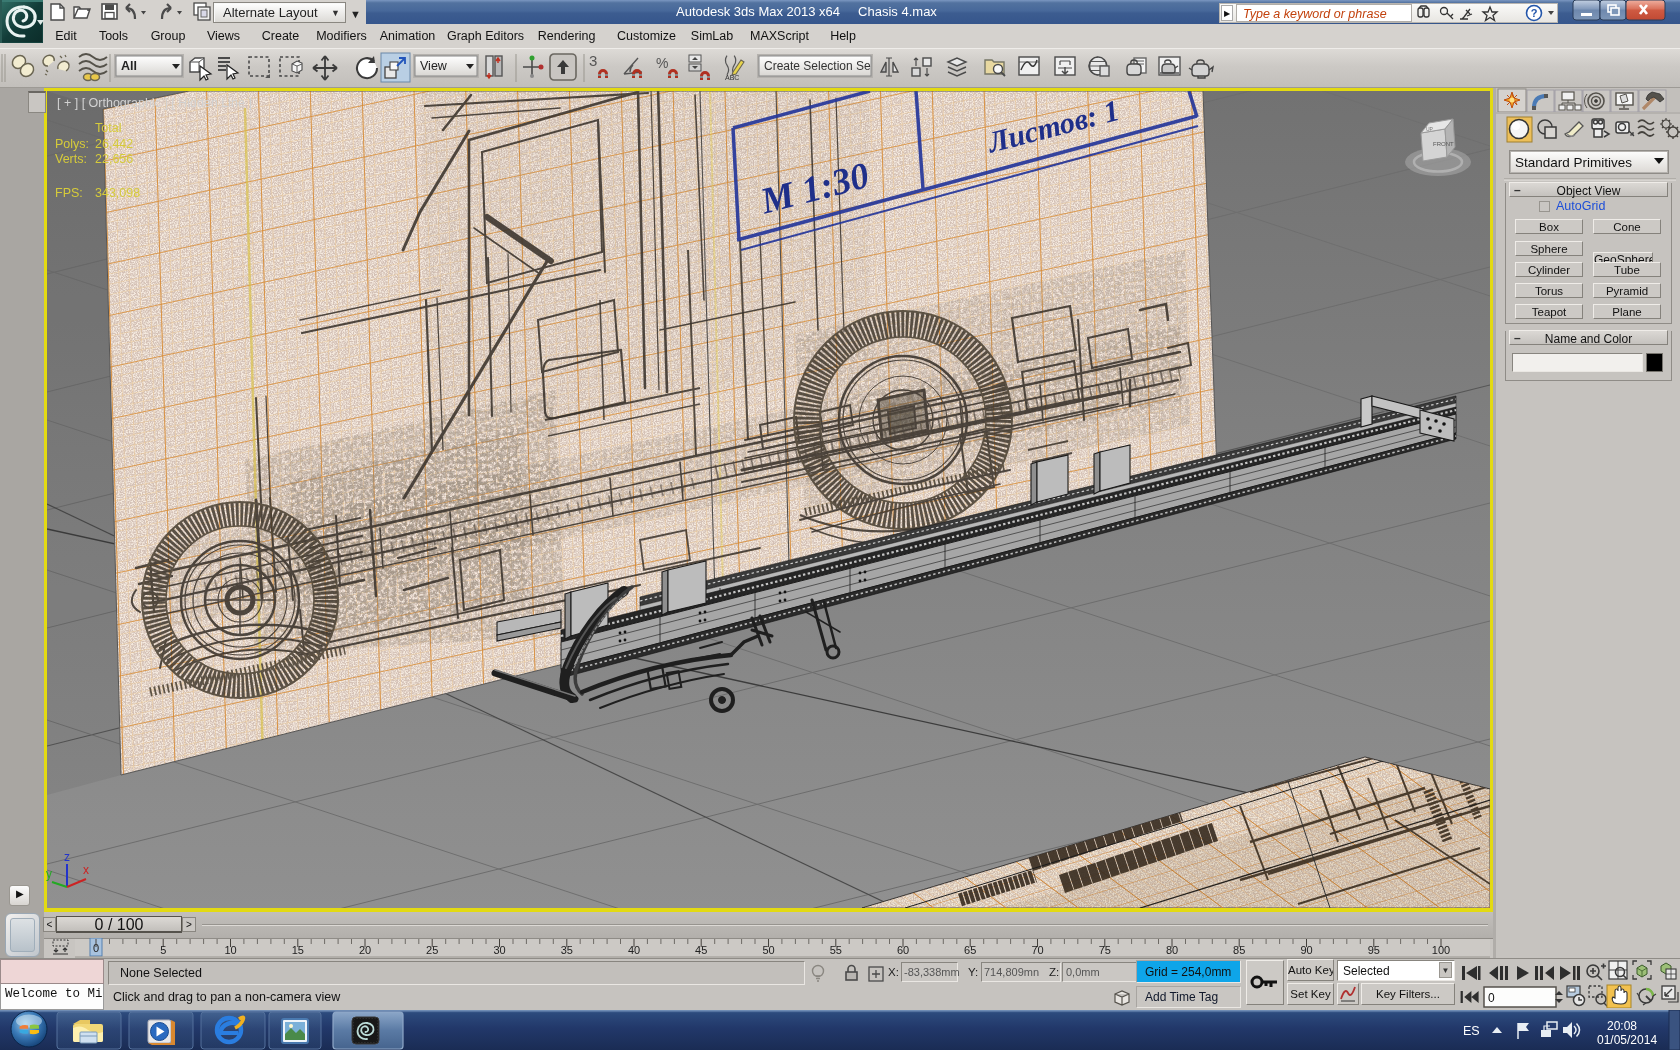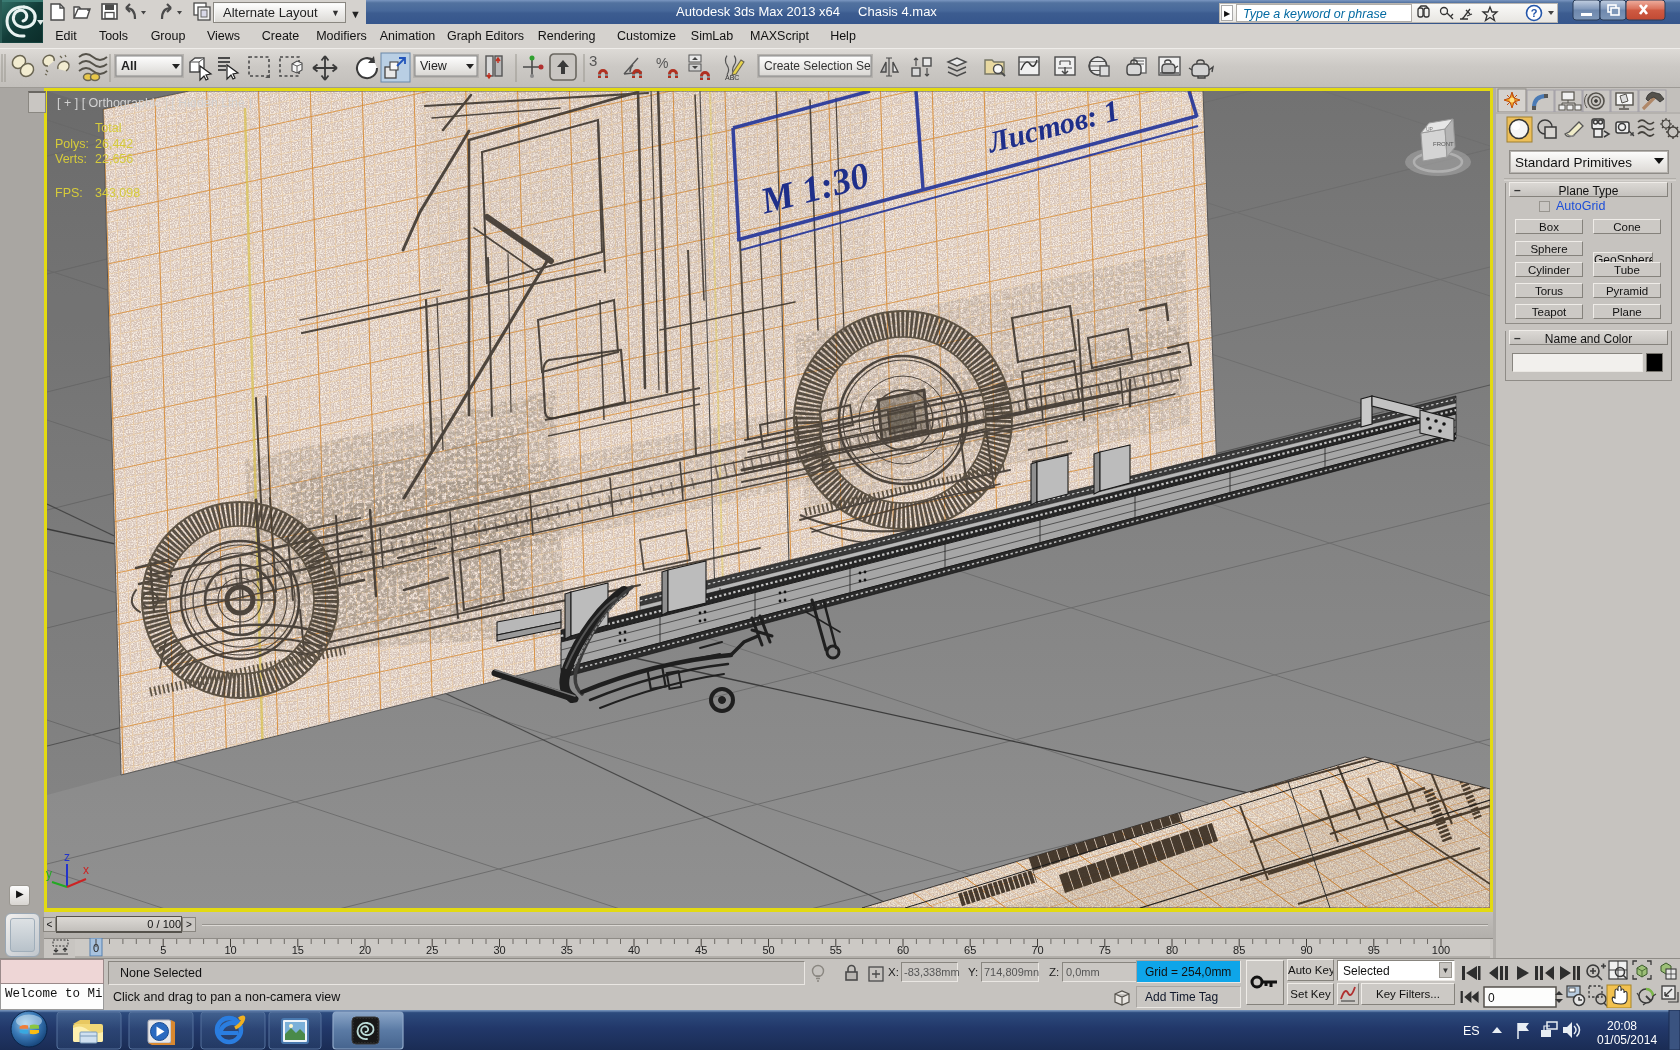--- a/index.html
+++ b/index.html
@@ -253,21 +253,21 @@
     <span style="position:absolute;left:9px;top:2px;font-size:13px;color:#222">Alternate Layout</span>
     <span style="position:absolute;right:5px;top:5px;font-size:9px;color:#333">▼</span>
   </div>
 <div class="abs" style="left:350px;top:8px;width:16px;height:16px;font-size:11px;color:#222">▼</div>
 
 <div class="abs" style="left:676px;top:4px;font-size:13px;color:#fff">Autodesk 3ds Max  2013 x64 &nbsp;&nbsp;&nbsp; Chasis 4.max</div>
 
 <div class="abs" style="left:1219px;top:3px;width:339px;height:20px;background:linear-gradient(#fafaf8,#e8e6e2);border:1px solid #b8b5b0"></div>
 <div class="abs" style="left:1221px;top:5px;width:12px;height:16px;background:#fff;border:1px solid #aaa;font-size:8px;color:#111;text-align:center;line-height:16px">▶</div>
 <div class="abs" style="left:1236px;top:4px;width:176px;height:18px;background:#fff;border:1px solid #b0ada8">
-    <span style="position:absolute;left:6px;top:2px;font-style:italic;font-size:12.5px;color:#0369a1">Type a keyword or phrase</span>
+    <span style="position:absolute;left:6px;top:2px;font-style:italic;font-size:12.5px;color:#c2410c">Type a keyword or phrase</span>
   </div>
 <svg class="abs" style="left:1415px;top:4px" width="100" height="18">
 <g fill="none" stroke="#333" stroke-width="1.3">
 <rect x="3" y="4" width="5" height="9" rx="2"></rect>
       <rect x="9" y="4" width="5" height="9" rx="2"></rect>
       <path d="M4,4 l2,-2 h5 l2,2"></path>
 <circle cx="29" cy="7" r="3.5"></circle>
       <path d="M32,9 l6,6 M36,12 l2,-2"></path>
 <path d="M49,13 l6,-8 M52,12 l5,-2 M51,6 l4,4 M49,13 l-2,2 m6,0 h-8"></path>
 <path d="M75,3 l2,5 h5 l-4,3.5 l1.5,5 l-4.5,-3 l-4.5,3 l1.5,-5 l-4,-3.5 h5 z"></path>
@@ -790,21 +790,21 @@
     </defs>
 <text x="19" y="79" font-size="13.5" fill="#111" font-family="Liberation Sans">Standard Primitives</text>
 <path d="M158,70 l10,0 l-5,6 z" fill="#111"></path>
 <path d="M8,91 H180" stroke="#9a9791" stroke-width="1"></path>
 <path d="M8,92 H180" stroke="#e8e5e1" stroke-width="1"></path>
 </svg>
 
 <div class="abs" style="left:1505px;top:183px;width:167px;height:141px;border:1px solid #8f8c87;border-top:none"></div>
 <div class="abs raise" style="left:1509px;top:182px;width:159px;height:15px;background:linear-gradient(#dbd8d4,#c5c2be)">
     <span style="position:absolute;left:4px;top:0px;font-size:12px;font-weight:bold;color:#333">–</span>
-    <span class="btxt" style="position:absolute;width:100%;top:1px;font-size:12px">Plane Type</span>
+    <span class="btxt" style="position:absolute;width:100%;top:1px;font-size:12px">Object View</span>
   </div>
 <div class="abs" style="left:1539px;top:201px;width:11px;height:11px;border:1px solid #98958f;background:#c9c6c2"></div>
 <div class="abs" style="left:1556px;top:199px;font-size:12.5px;color:#1d4ed8">AutoGrid</div>
 
 <div class="abs" style="left:1505px;top:331px;width:167px;height:50px;border:1px solid #8f8c87;border-top:none"></div>
 <div class="abs raise" style="left:1509px;top:330px;width:159px;height:15px;background:linear-gradient(#dbd8d4,#c5c2be)">
     <span style="position:absolute;left:4px;top:0px;font-size:12px;font-weight:bold;color:#333">–</span>
     <span class="btxt" style="position:absolute;width:100%;top:1px;font-size:12px">Name and Color</span>
   </div>
 <div class="abs" style="left:1512px;top:353px;width:131px;height:19px;border:1px solid #88857f;border-bottom-color:#eae7e3;border-right-color:#eae7e3;background:#f2f0ed"></div>
@@ -824,21 +824,21 @@
 <div class="abs" style="left:9px;top:885px;width:21px;height:21px;background:linear-gradient(#fcfcfc,#d8d5d1);border:1px solid #9a9791;border-radius:3px">
     <span style="position:absolute;left:6px;top:2px;font-size:10px;color:#111">▶</span>
   </div>
 
 <div class="abs" style="left:5px;top:913px;width:35px;height:44px;background:linear-gradient(135deg,#f2f0ee,#c0c6cc);border:1px solid #9aa8b5;border-radius:6px">
     <div style="position:absolute;left:4px;top:4px;width:25px;height:34px;background:linear-gradient(#dde1e4,#b8c2ca);border:1px solid #a0aeba;border-radius:3px"></div>
   </div>
 
 <div class="abs" style="left:44px;top:912px;width:1449px;height:26px;background:linear-gradient(#c2bfbb,#b2afab)"></div>
 <div class="abs" style="left:43px;top:917px;width:13px;height:15px;background:#c9c6c2;border:1px solid #8a8781;text-align:center;font-size:10px;line-height:14px;color:#111">&lt;</div>
-<div class="abs" style="left:56px;top:916px;width:126px;height:17px;background:linear-gradient(#dcd9d5,#c2bfbb);border:1px solid #55524c;border-bottom-width:2px;text-align:right;font-size:11px;line-height:15px;color:#111">0 / 100</div>
+<div class="abs" style="left:56px;top:916px;width:126px;height:17px;background:linear-gradient(#dcd9d5,#c2bfbb);border:1px solid #55524c;border-bottom-width:2px;text-align:center;font-size:16px;line-height:15px;color:#111">0 / 100</div>
 <div class="abs" style="left:182px;top:917px;width:14px;height:15px;background:#c9c6c2;border:1px solid #8a8781;text-align:center;font-size:10px;line-height:14px;color:#111">&gt;</div>
 <div class="abs" style="left:202px;top:924px;width:1286px;height:1px;background:#97948f"></div>
 <div class="abs" style="left:202px;top:925px;width:1286px;height:1px;background:#dcd9d5"></div>
 
 <svg class="abs" style="left:44px;top:938px" width="1449" height="20" viewBox="44 938 1449 20">
 <rect x="44" y="938" width="1449" height="20" fill="#c8c5c1"></rect>
 <rect x="44" y="938" width="1449" height="1" fill="#8f8c87"></rect>
 <rect x="75" y="939" width="1415" height="18" fill="#ccc9c5"></rect>
 <g transform="translate(53,940)" stroke="#333" fill="none">
       <rect x="0" y="0" width="15" height="6" stroke-dasharray="2,1.5" stroke-width="1"></rect>
@@ -990,21 +990,21 @@
 <g fill="none" stroke="#4a4a4a" stroke-width="1.3">
       <rect x="61" y="5" width="14" height="14"></rect>
       <path d="M64,12 h8 m-4,-4 v8"></path>
     </g>
 </svg>
 <div class="abs" style="left:888px;top:966px;font-size:11.5px;color:#222">X:</div>
 <div class="abs sunk" style="left:901px;top:962px;width:57px;height:20px;background:#cac7c3">
     <span style="position:absolute;left:2px;top:3px;font-size:11px;color:#555">-83,338mm</span>
   </div>
 <div class="abs" style="left:968px;top:966px;font-size:11.5px;color:#222">Y:</div>
-<div class="abs sunk" style="left:981px;top:962px;width:58px;height:20px;background:#cac7c3">
+<div class="abs sunk" style="left:981px;top:962px;width:80px;height:20px;background:#cac7c3">
     <span style="position:absolute;left:2px;top:3px;font-size:11px;color:#555">714,809mn</span>
   </div>
 <div class="abs" style="left:1049px;top:966px;font-size:11.5px;color:#222">Z:</div>
 <div class="abs sunk" style="left:1062px;top:962px;width:78px;height:20px;background:#cac7c3">
     <span style="position:absolute;left:3px;top:3px;font-size:11px;color:#555">0,0mm</span>
   </div>
 <div class="abs" style="left:1136px;top:960px;width:105px;height:23px;border:1px solid #a8a5a1;border-bottom-color:#eae7e3;border-right-color:#eae7e3;background:#0ea5e9">
     <span style="position:absolute;left:8px;top:4px;font-size:12px;color:#111">Grid = 254,0mm</span>
   </div>
 <div class="abs" style="left:113px;top:990px;font-size:12.5px;color:#111">Click and drag to pan a non-camera view</div>

